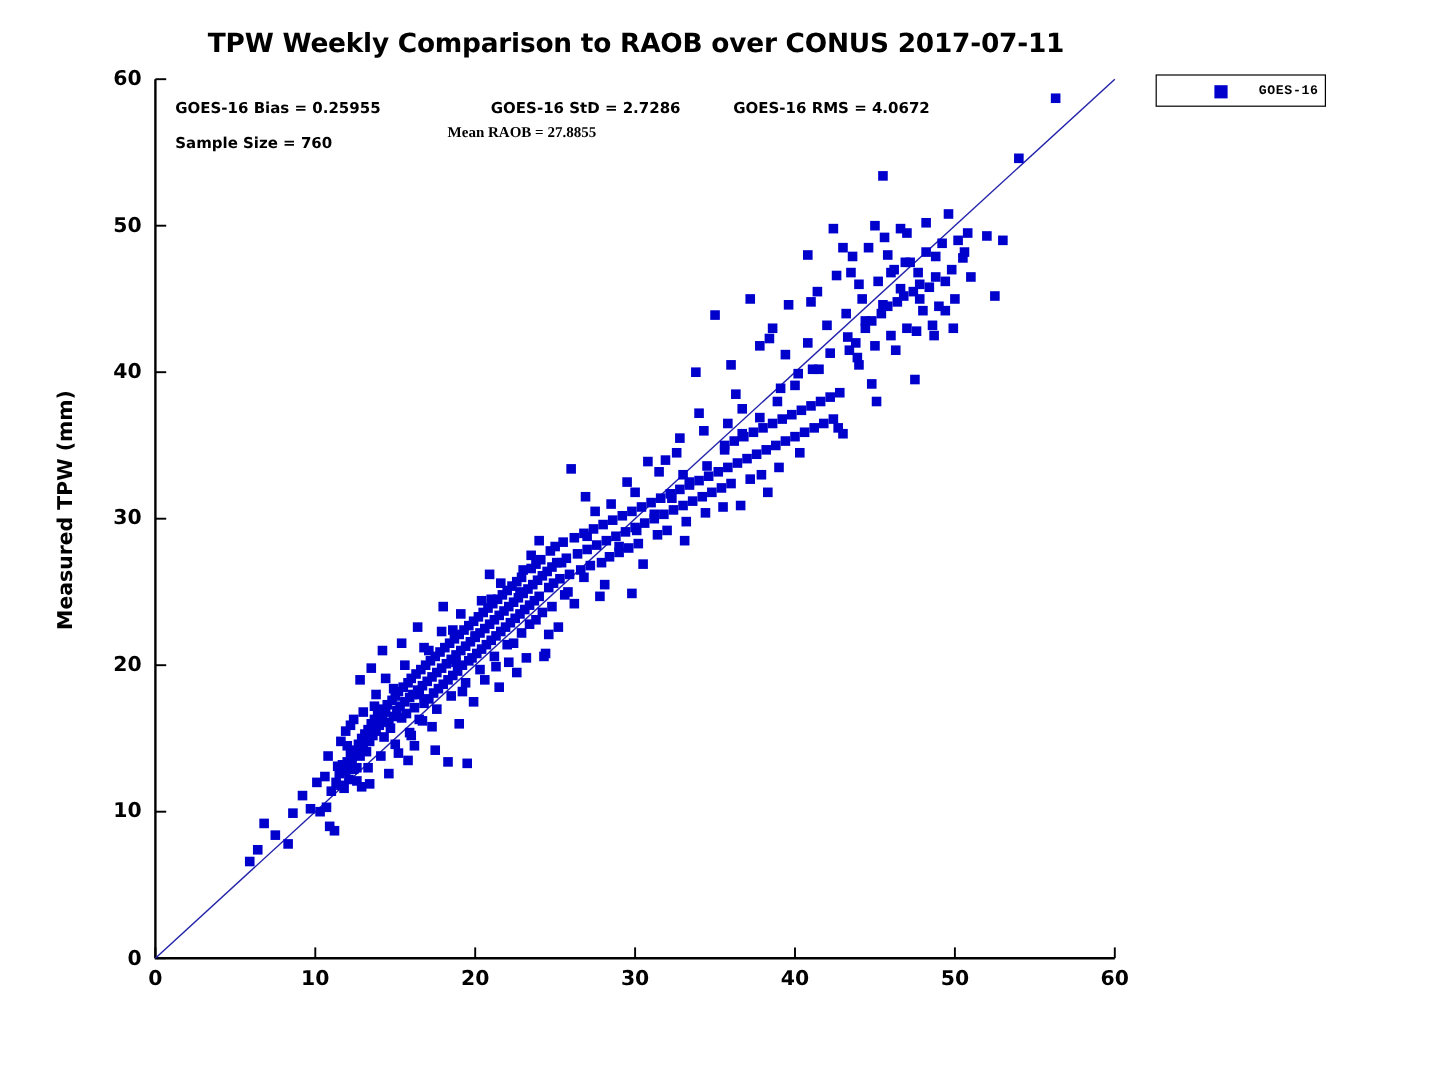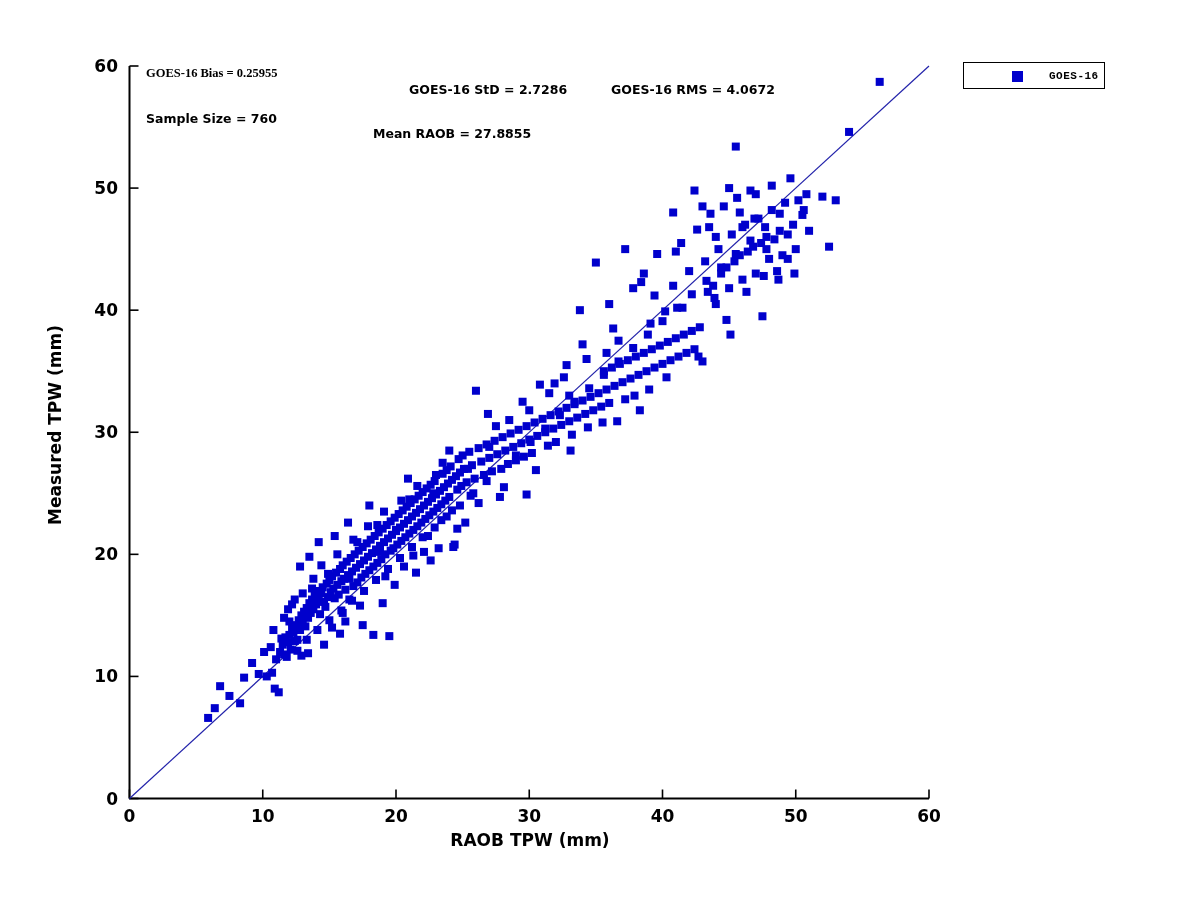--- a/index.html
+++ b/index.html
@@ -32,25 +32,25 @@
     letter-spacing: -0.2px;
     font-family: "DejaVu Sans", sans-serif;
   }
   .stat-text {
     position: absolute;
     font-size: 12.5px;
     font-weight: bold;
     font-family: "DejaVu Sans", sans-serif;
     white-space: nowrap;
   }
-  .stat-bias   { left: 146px; top: 66px; font-family: Liberation Serif, serif; }
+  .stat-bias   { left: 146px; top: 82px; }
   .stat-std    { left: 373px; top: 82px; margin-left: 36px; }
   .stat-rms    { left: 611px; top: 82px; }
   .stat-sample { left: 146px; top: 111px; }
-  .stat-mean   { left: 373px; top: 126px; }
+  .stat-mean   { left: 373px; top: 103px; font-family: Liberation Serif, serif; }
 
   .tick-label-x {
     position: absolute;
     font-size: 17px;
     font-weight: bold;
     text-align: center;
     width: 60px;
     font-family: "DejaVu Sans", sans-serif;
   }
   .tick-label-y {
@@ -108,20 +108,21 @@
     font-weight: bold;
     letter-spacing: 0.5px;
     font-family: Liberation Mono, monospace;
   }
 </style>
 </head>
 <body>
 
 <div id="figure">
 
+  <div class="chart-title">TPW Weekly Comparison to RAOB over CONUS 2017-07-11</div>
 
   <div class="stat-text stat-bias">GOES-16 Bias = 0.25955</div>
   <div class="stat-text stat-std">GOES-16 StD = 2.7286</div>
   <div class="stat-text stat-rms">GOES-16 RMS = 4.0672</div>
   <div class="stat-text stat-sample">Sample Size = 760</div>
   <div class="stat-text stat-mean">Mean RAOB = 27.8855</div>
 
   <svg id="plot-svg" width="1200" height="900" style="position:absolute;left:0;top:0;">
     <g>
       <line id="spine-left" x1="129.5" y1="66" x2="129.5" y2="798.5" stroke="#000000" stroke-width="2"></line>
@@ -600,21 +601,20 @@
   <div id="ytick-labels">
       <div class="tick-label-y" style="left: 68px; top: 788.5px;">0</div>
       <div class="tick-label-y" style="left: 68px; top: 666.417px;">10</div>
       <div class="tick-label-y" style="left: 68px; top: 544.333px;">20</div>
       <div class="tick-label-y" style="left: 68px; top: 422.25px;">30</div>
       <div class="tick-label-y" style="left: 68px; top: 300.167px;">40</div>
       <div class="tick-label-y" style="left: 68px; top: 178.083px;">50</div>
       <div class="tick-label-y" style="left: 68px; top: 56px;">60</div>
     </div>
 
-  <div class="axis-label-x">RAOB TPW (mm)</div>
   <div class="axis-label-y">Measured TPW (mm)</div>
 
   <div class="legend-box">
     <div class="legend-swatch" id="legend-swatch" style="background: rgb(0, 0, 204);"></div>
     <div class="legend-text">GOES-16</div>
   </div>
 
 </div>
 
 </body></html>

